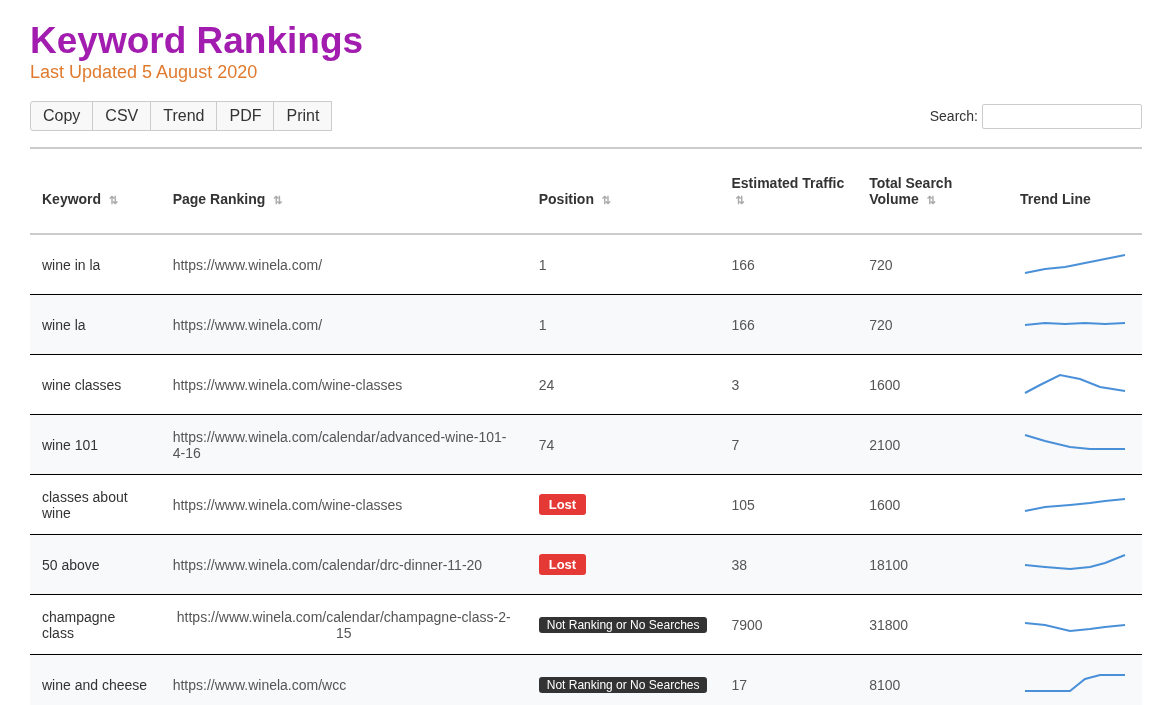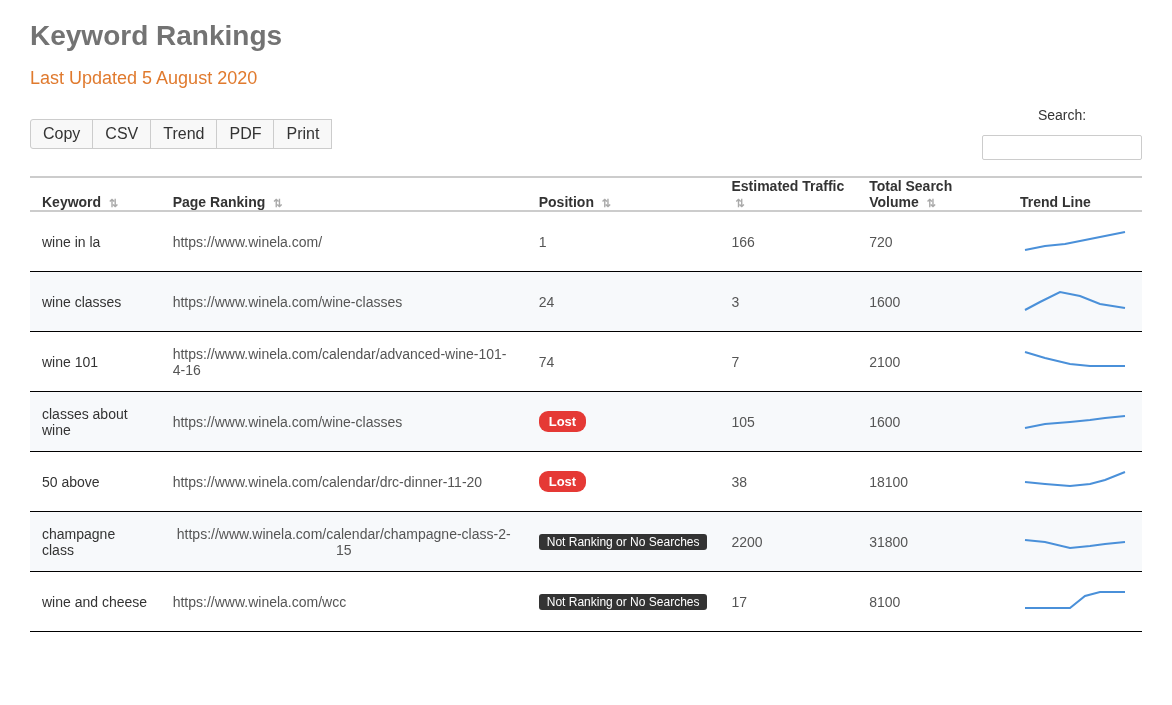--- a/index.html
+++ b/index.html
@@ -1,34 +1,34 @@
 <!DOCTYPE html>
 <html><head>
   <meta charset="utf-8">
   <style>
     * { box-sizing: border-box; margin: 0; padding: 0; }
     body { font-family: Arial, sans-serif; background: #fff; color: #333; font-size: 14px; padding: 20px 30px; }
     
-    h1 { font-size: 28px; font-weight: 600; color: #737373; margin-bottom: 16px; }
+    h1 { font-size: 37px; font-weight: 600; color: #a21caf; margin-bottom: 0; }
     .last-updated { color: #e07a2e; font-size: 18px; margin-bottom: 18px; }
     
     .toolbar { display: flex; align-items: center; margin-bottom: 16px; gap: 0; }
     .toolbar-btn {
       border: 1px solid #ccc;
       background: #f8f8f8;
       padding: 5px 12px;
       font-size: 16px;
       cursor: pointer;
       color: #333;
       margin-right: -1px;
     }
     .toolbar-btn:first-child { border-radius: 3px 0 0 3px; }
     .toolbar-btn:last-child { border-radius: 0 3px 3px 0; }
     
-    .search-area { margin-left: auto; display: flex; align-items: center; gap: 12px; flex-direction: column; }
+    .search-area { margin-left: auto; display: flex; align-items: center; gap: 4px; }
     .search-label { color: #333; font-size: 14px; }
     .search-input {
       border: 1px solid #ccc;
       padding: 4px 8px;
       font-size: 13px;
       border-radius: 2px;
       width: 160px;
       outline: none;
     }
     
@@ -37,21 +37,21 @@
       border-collapse: collapse;
       font-size: 14px;
     }
     
     thead tr {
       border-bottom: 2px solid #ccc;
       border-top: 2px solid #ccc;
     }
     
     th {
-      padding: 0 12px;
+      padding: 26px 12px;
       text-align: left;
       font-weight: 600;
       color: #333;
       white-space: normal;
       vertical-align: bottom;
       position: relative;
     }
     
     th .sort-icon {
       display: inline-block;
@@ -68,21 +68,21 @@
       color: #555;
     }
     
     tr:nth-child(even) td { background: #f7f9fb; }
     tr:nth-child(odd) td { background: #fff; }
     
     .badge-lost {
       background: #e53935;
       color: #fff;
       padding: 3px 10px;
-      border-radius: 9px;
+      border-radius: 3px;
       font-size: 13px;
       font-weight: 600;
       display: inline-block;
     }
     
     .badge-not-ranking {
       background: #333;
       color: #fff;
       padding: 1px 8px;
       border-radius: 3px;
@@ -132,20 +132,30 @@
         <td class="keyword-cell">wine in la</td>
         <td style="color: rgb(85, 85, 85);">https://www.winela.com/</td>
         <td>1</td>
         <td>166</td>
         <td>720</td>
         <td class="trend-cell"><svg class="trend" viewBox="0 0 110 36">
             <polyline points="5,28 25,24 45,22 65,18 85,14 105,10" stroke="#4a90d9" stroke-width="2" fill="none"></polyline>
           </svg></td>
       </tr>
       <tr>
+        <td class="keyword-cell">wine la</td>
+        <td style="color: rgb(85, 85, 85);">https://www.winela.com/</td>
+        <td>1</td>
+        <td>166</td>
+        <td>720</td>
+        <td class="trend-cell"><svg class="trend" viewBox="0 0 110 36">
+            <polyline points="5,20 25,18 45,19 65,18 85,19 105,18" stroke="#4a90d9" stroke-width="2" fill="none"></polyline>
+          </svg></td>
+      </tr>
+      <tr>
         <td class="keyword-cell">wine classes</td>
         <td style="color: rgb(85, 85, 85);">https://www.winela.com/wine-classes</td>
         <td>24</td>
         <td>3</td>
         <td>1600</td>
         <td class="trend-cell"><svg class="trend" viewBox="0 0 110 36">
             <polyline points="5,28 20,20 40,10 60,14 80,22 105,26" stroke="#4a90d9" stroke-width="2" fill="none"></polyline>
           </svg></td>
       </tr>
       <tr>
@@ -175,21 +185,21 @@
         <td>38</td>
         <td>18100</td>
         <td class="trend-cell"><svg class="trend" viewBox="0 0 110 36">
             <polyline points="5,20 25,22 50,24 70,22 85,18 105,10" stroke="#4a90d9" stroke-width="2" fill="none"></polyline>
           </svg></td>
       </tr>
       <tr>
         <td class="keyword-cell">champagne class</td>
         <td style="color: rgb(85, 85, 85); text-align: center;">https://www.winela.com/calendar/champagne-class-2-15</td>
         <td><span class="badge-not-ranking">Not Ranking or No Searches</span></td>
-        <td>2200</td>
+        <td>7900</td>
         <td>31800</td>
         <td class="trend-cell"><svg class="trend" viewBox="0 0 110 36">
             <polyline points="5,18 25,20 50,26 70,24 85,22 105,20" stroke="#4a90d9" stroke-width="2" fill="none"></polyline>
           </svg></td>
       </tr>
       <tr>
         <td class="keyword-cell">wine and cheese</td>
         <td style="color: rgb(85, 85, 85);">https://www.winela.com/wcc</td>
         <td><span class="badge-not-ranking">Not Ranking or No Searches</span></td>
         <td>17</td>

